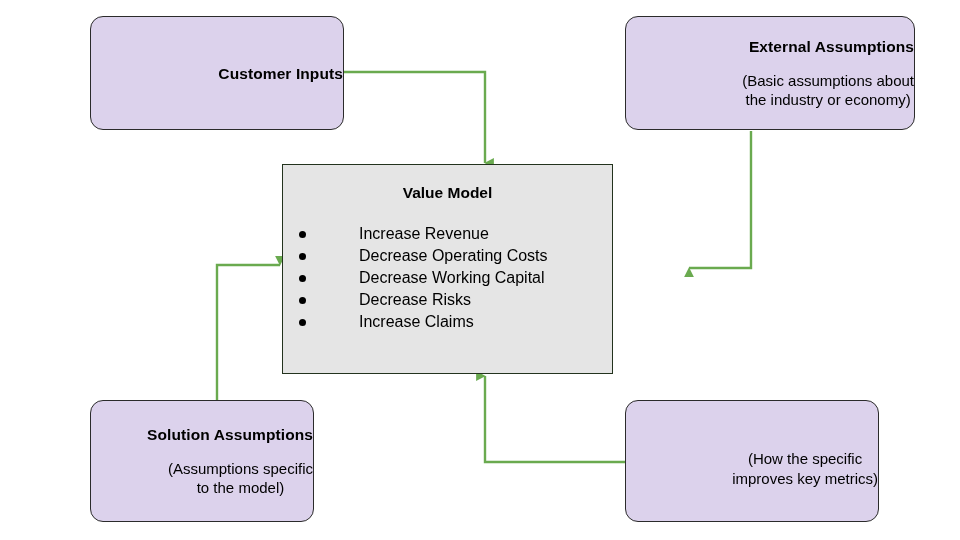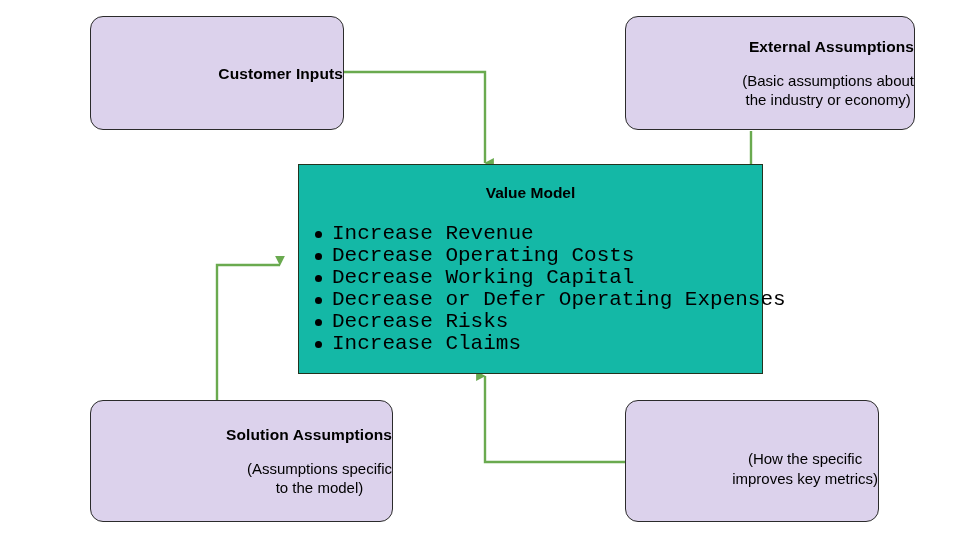--- a/index.html
+++ b/index.html
@@ -53,26 +53,26 @@
   .node-sub {
     font-size: 15px;
     line-height: 19.5px;
     margin-top: 15px;
     white-space: pre-line;
   }
 
   
   #value-model {
     position: absolute;
-    left: 298px;
+    left: 282px;
     top: 164px;
-    width: 465px;
+    width: 331px;
     height: 210px;
     box-sizing: border-box;
-    background: #14b8a6;
+    background: #e5e5e5;
     border: 1.6px solid #23331e;
     border-radius: 0;
   }
 
   #value-model .vm-title {
     font-weight: bold;
     font-size: 15.5px;
     text-align: center;
     margin-top: 19px;
     color: #000;
@@ -80,26 +80,25 @@
 
   .vm-list {
     list-style: none;
     margin: 0;
     padding: 0;
     margin-top: 21px;
   }
 
   .vm-list li {
     position: relative;
-    font-size: 21px;
+    font-size: 16px;
     line-height: 22px;
-    padding-left: 33px;
+    padding-left: 76px;
     color: #000;
     white-space: nowrap;
-    font-family: Liberation Mono, monospace;
   }
 
   .vm-list li .bullet {
     position: absolute;
     left: 16px;
     top: 8px;
     width: 7px;
     height: 7px;
     border-radius: 50%;
     background: #000;
@@ -151,27 +150,26 @@
     <div class="node-sub">(Basic assumptions about
 the industry or economy)</div>
   </div>
 
   <div id="value-model">
     <div class="vm-title">Value Model</div>
     <ul class="vm-list" id="vm-list">
         <li><span class="bullet"></span><span>Increase Revenue</span></li>
         <li><span class="bullet"></span><span>Decrease Operating Costs</span></li>
         <li><span class="bullet"></span><span>Decrease Working Capital</span></li>
-        <li><span class="bullet"></span><span>Decrease or Defer Operating Expenses</span></li>
         <li><span class="bullet"></span><span>Decrease Risks</span></li>
         <li><span class="bullet"></span><span>Increase Claims</span></li>
       </ul>
   </div>
 
-  <div class="node node-outer" id="solution-assumptions" style="left:90px; top:400px; width:303px; height:122px;">
+  <div class="node node-outer" id="solution-assumptions" style="left:90px; top:400px; width:224px; height:122px;">
     <div class="node-title">Solution Assumptions</div>
     <div class="node-sub">(Assumptions specific
 to the model)</div>
   </div>
 
   <div class="node node-outer" id="improvement-claims" style="left:625px; top:400px; width:254px; height:122px;">
     <div class="node-sub">(How the specific
 improves key metrics)</div>
   </div>
 

